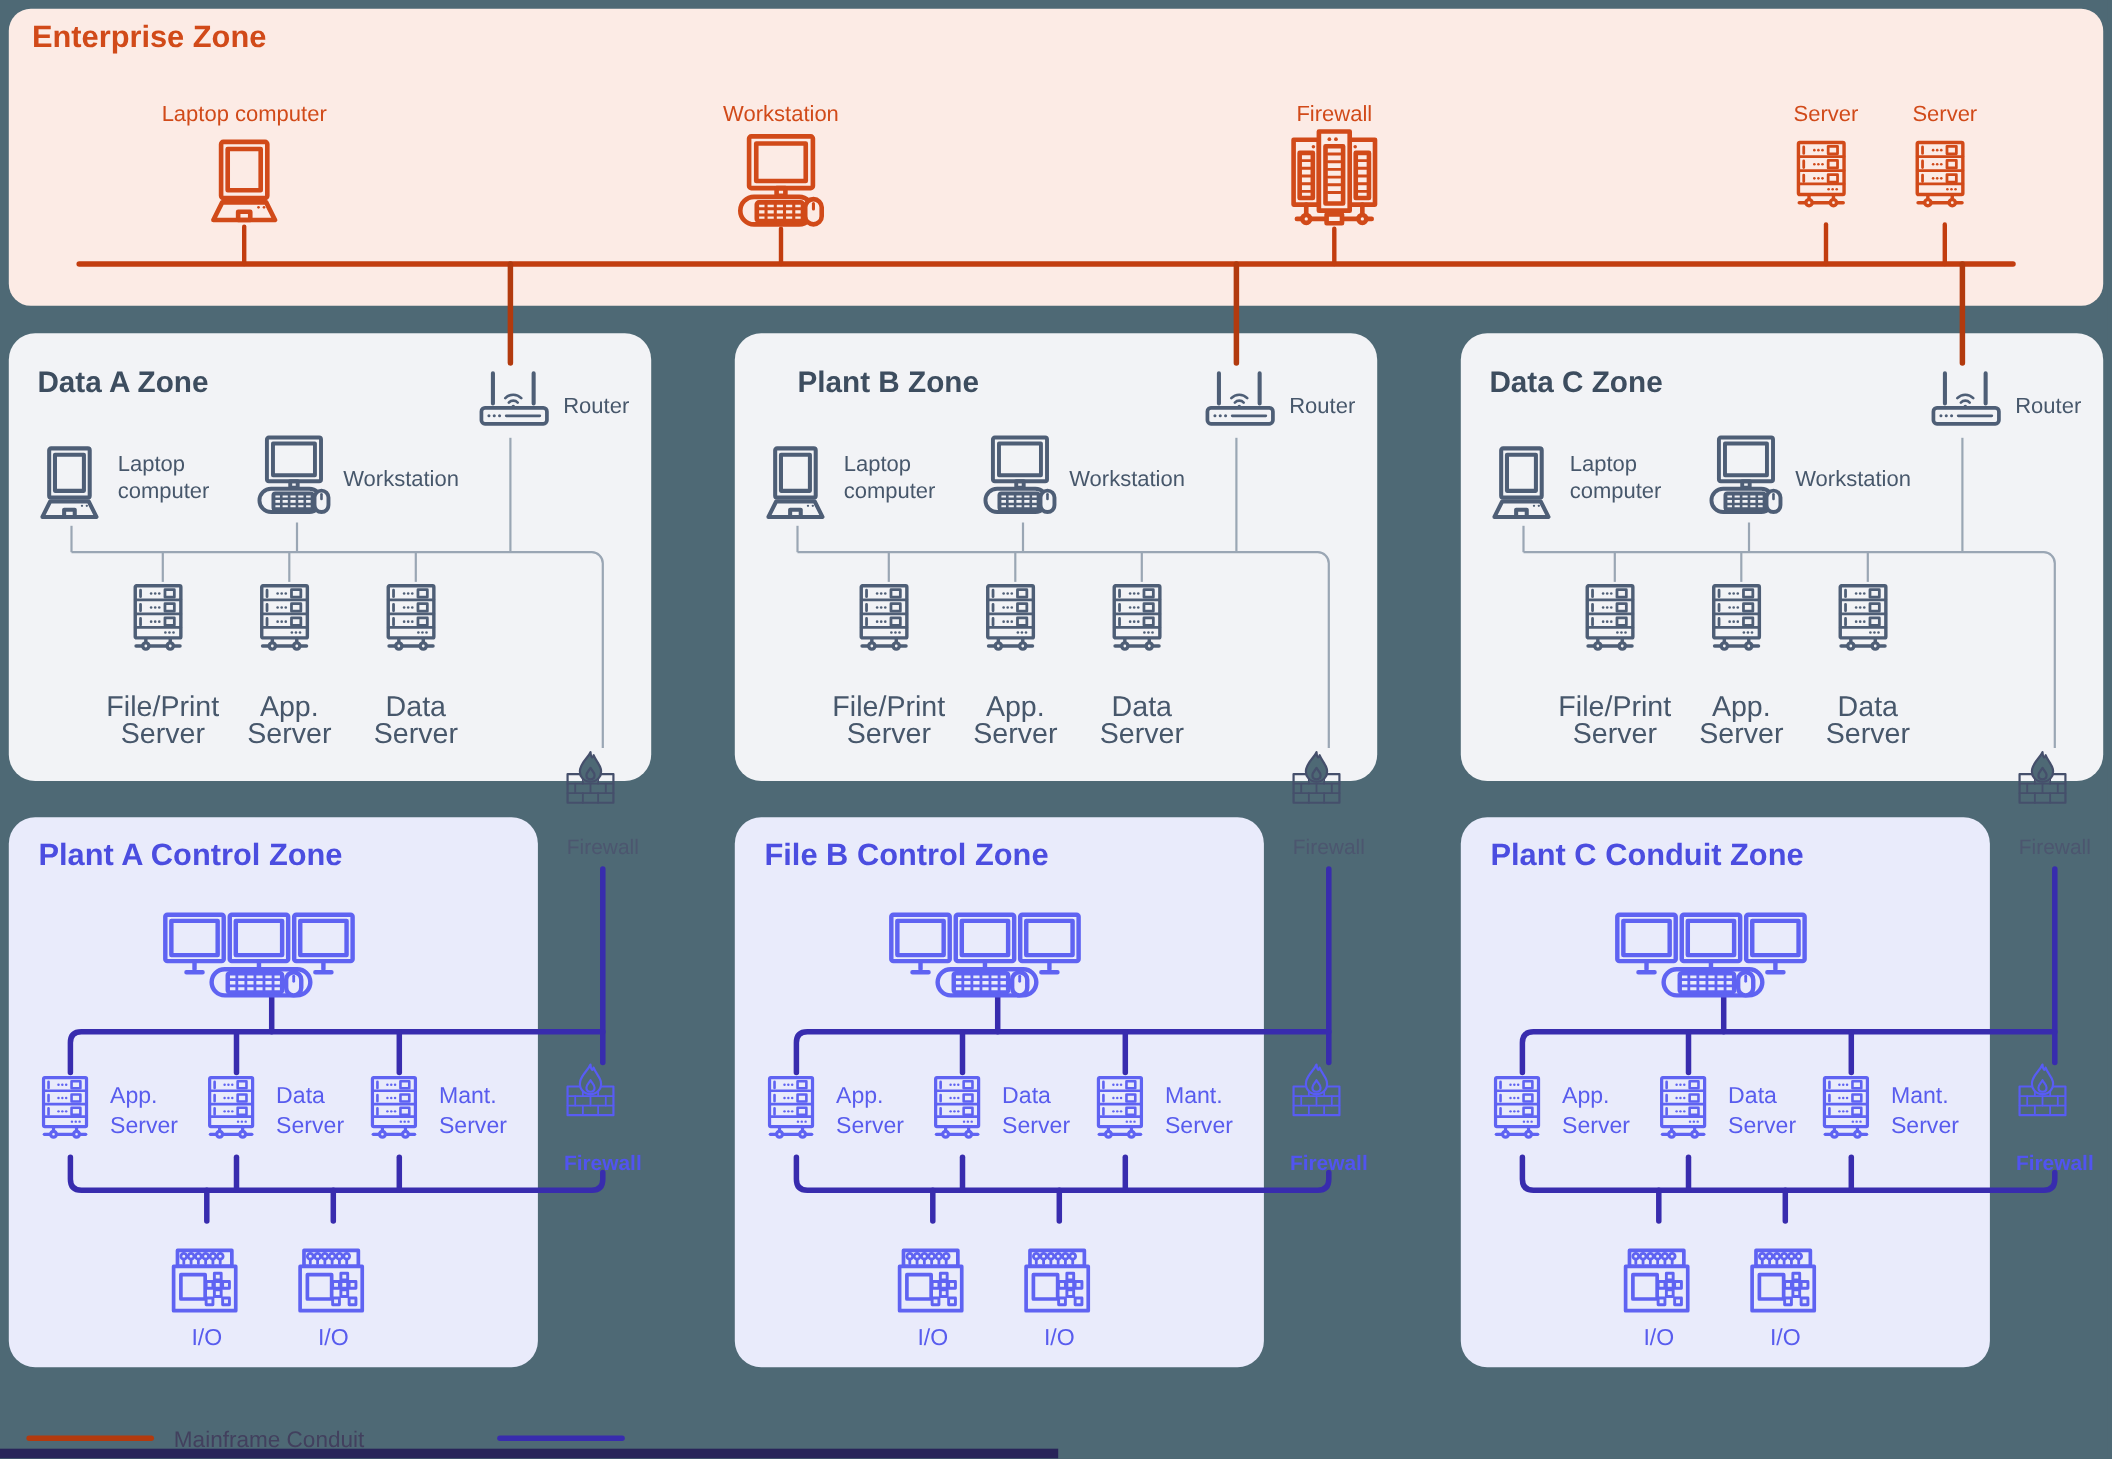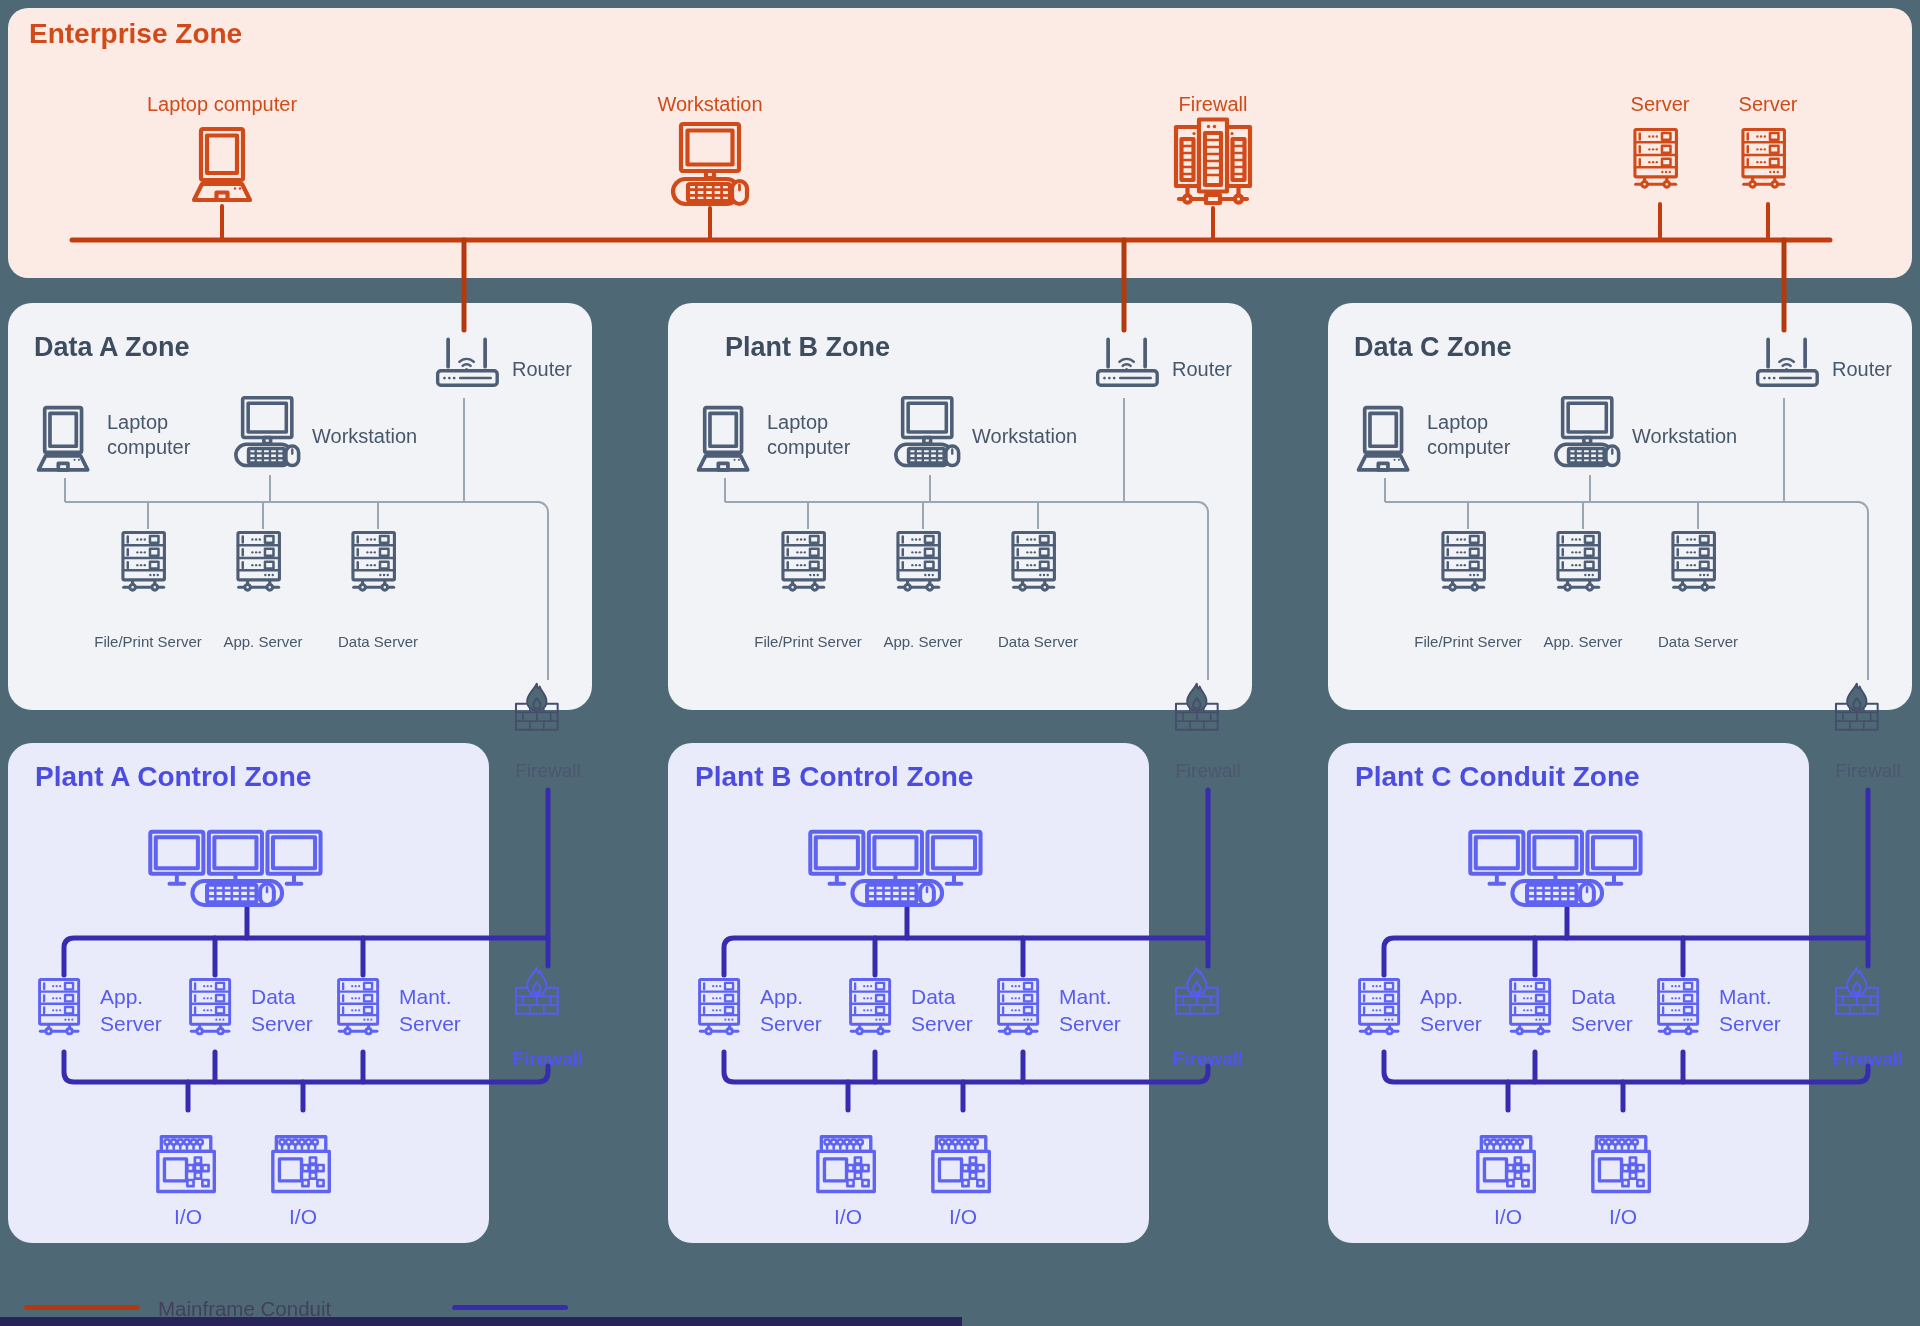--- a/index.html
+++ b/index.html
@@ -34,21 +34,21 @@
   .ctrl-panel{top:743px;width:481px;height:500px;background:var(--ctrl-bg);}
   .zA{left:8px;} .zB{left:668px;} .zC{left:1328px;}
   .abs{position:absolute;}
   .title{font-weight:bold;white-space:nowrap;}
   .ent-title{left:29px;top:18px;font-size:28px;color:var(--ent);}
   .zone-title{left:26px;top:332px;font-size:27px;color:var(--plant-title);}
   .ctrl-title{left:27px;top:761px;font-size:28px;color:var(--ctrl-title);}
   .lbl{line-height:25px;}
   .ent-lbl{font-size:20px;color:var(--ent);width:170px;text-align:center;}
   .p-lbl{font-size:20px;color:var(--plant-text);}
-  .srv-lbl{font-size:15px;color:var(--plant-text);width:110px;text-align:center;line-height:24px;}
+  .srv-lbl{font-size:26px;color:var(--plant-text);width:110px;text-align:center;line-height:24px;}
   .c-lbl{font-size:21px;color:var(--ctrl-text);line-height:27px;}
   .fw-lbl{font-size:19px;width:120px;text-align:center;}
   .fw-lbl.slate{color:var(--slatefw-text);}
   .fw-lbl.blue{color:var(--bluefw-text);font-weight:bold;}
   .io-lbl{font-size:21px;color:var(--ctrl-text);width:64px;text-align:center;}
   .legend-lbl{font-size:20.5px;color:var(--legend-text);}
   .swatch{position:absolute;height:5px;border-radius:3px;width:116px;top:1305px;}
   .bottom-bar{position:absolute;left:0;top:1317px;width:962px;height:9px;background:var(--bar);}
   svg.ic{display:block;overflow:visible;}
   .wires{position:absolute;left:0;top:0;pointer-events:none;}
@@ -398,21 +398,21 @@
         <use href="#sym-io" transform="scale(0.9394)"></use>
       </svg>
     <div class="abs lbl io-lbl" style="left:271px;top:1204px">I/O</div>
     <svg class="ic abs fw-blue" style="left:515px;top:966px" width="66" height="75" viewBox="0 0 100 114">
         <use href="#sym-firewall" transform="scale(0.66)"></use>
       </svg>
     <div class="abs lbl fw-lbl blue" style="left:488px;top:1046px">Firewall</div>
   </div>
 
   <div>
-    <div class="abs title ctrl-title" style="left:695px">Plant B Control Zone</div>
+    <div class="abs title ctrl-title" style="left:695px">File B Control Zone</div>
     <svg class="ic abs ct-ic" style="left:808px;top:828px" width="188" height="84" viewBox="0 0 196 88">
         <use href="#sym-hmi" transform="scale(0.959)"></use>
       </svg>
     <svg class="ic abs ct-ic" style="left:694px;top:978px" width="60" height="72" viewBox="0 0 72 86">
         <use href="#sym-server" transform="scale(0.8372)"></use>
       </svg>
     <div class="abs lbl c-lbl" style="left:760px;top:983px;width:84px">App. Server</div>
     <svg class="ic abs ct-ic" style="left:845px;top:978px" width="60" height="72" viewBox="0 0 72 86">
         <use href="#sym-server" transform="scale(0.8372)"></use>
       </svg>

